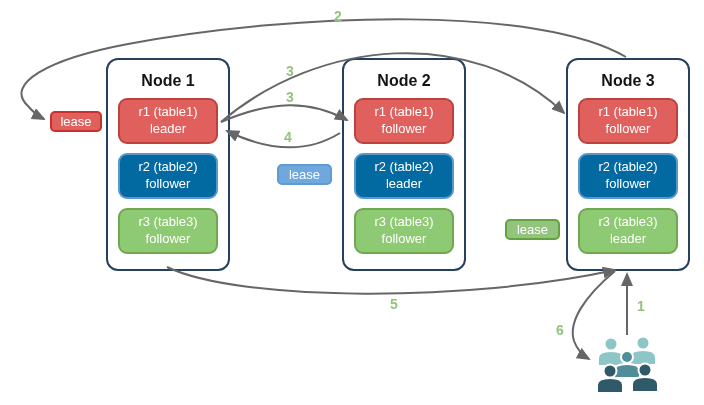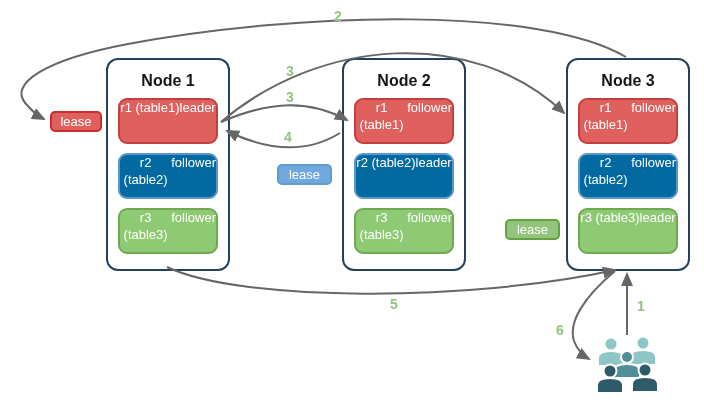--- a/index.html
+++ b/index.html
@@ -8,21 +8,21 @@
     font-family:"Liberation Sans","DejaVu Sans",sans-serif;overflow:hidden;
   }
   .node{
     position:absolute;top:58px;width:124px;height:213px;background:#fff;
     border:2px solid #26415e;border-radius:12px;box-sizing:border-box;z-index:2;
   }
   .node-title{text-align:center;font-weight:bold;font-size:16px;color:#141414;margin-top:12px;}
   .replicas{display:flex;flex-direction:column;align-items:center;gap:9px;margin-top:8px;}
   .replica{
     width:100px;height:46px;border-radius:9px;border:2px solid;box-sizing:border-box;
-    display:flex;justify-content:center;text-align:center;
+    display:flex;flex-direction:column;justify-content:center;text-align:center;
     color:#fff;font-size:13px;line-height:1.3;
   }
   .replica.red{background:#e0605d;border-color:#bf403d;}
   .replica.blue{background:#0369a1;border-color:#5b96cc;}
   .replica.green{background:#8ec973;border-color:#6fa850;}
   .lease{
     position:absolute;height:21px;border-radius:5px;border:2px solid;box-sizing:border-box;
     color:#fff;font-size:13px;display:flex;align-items:center;justify-content:center;
     z-index:4;padding:0 16px;
   }

